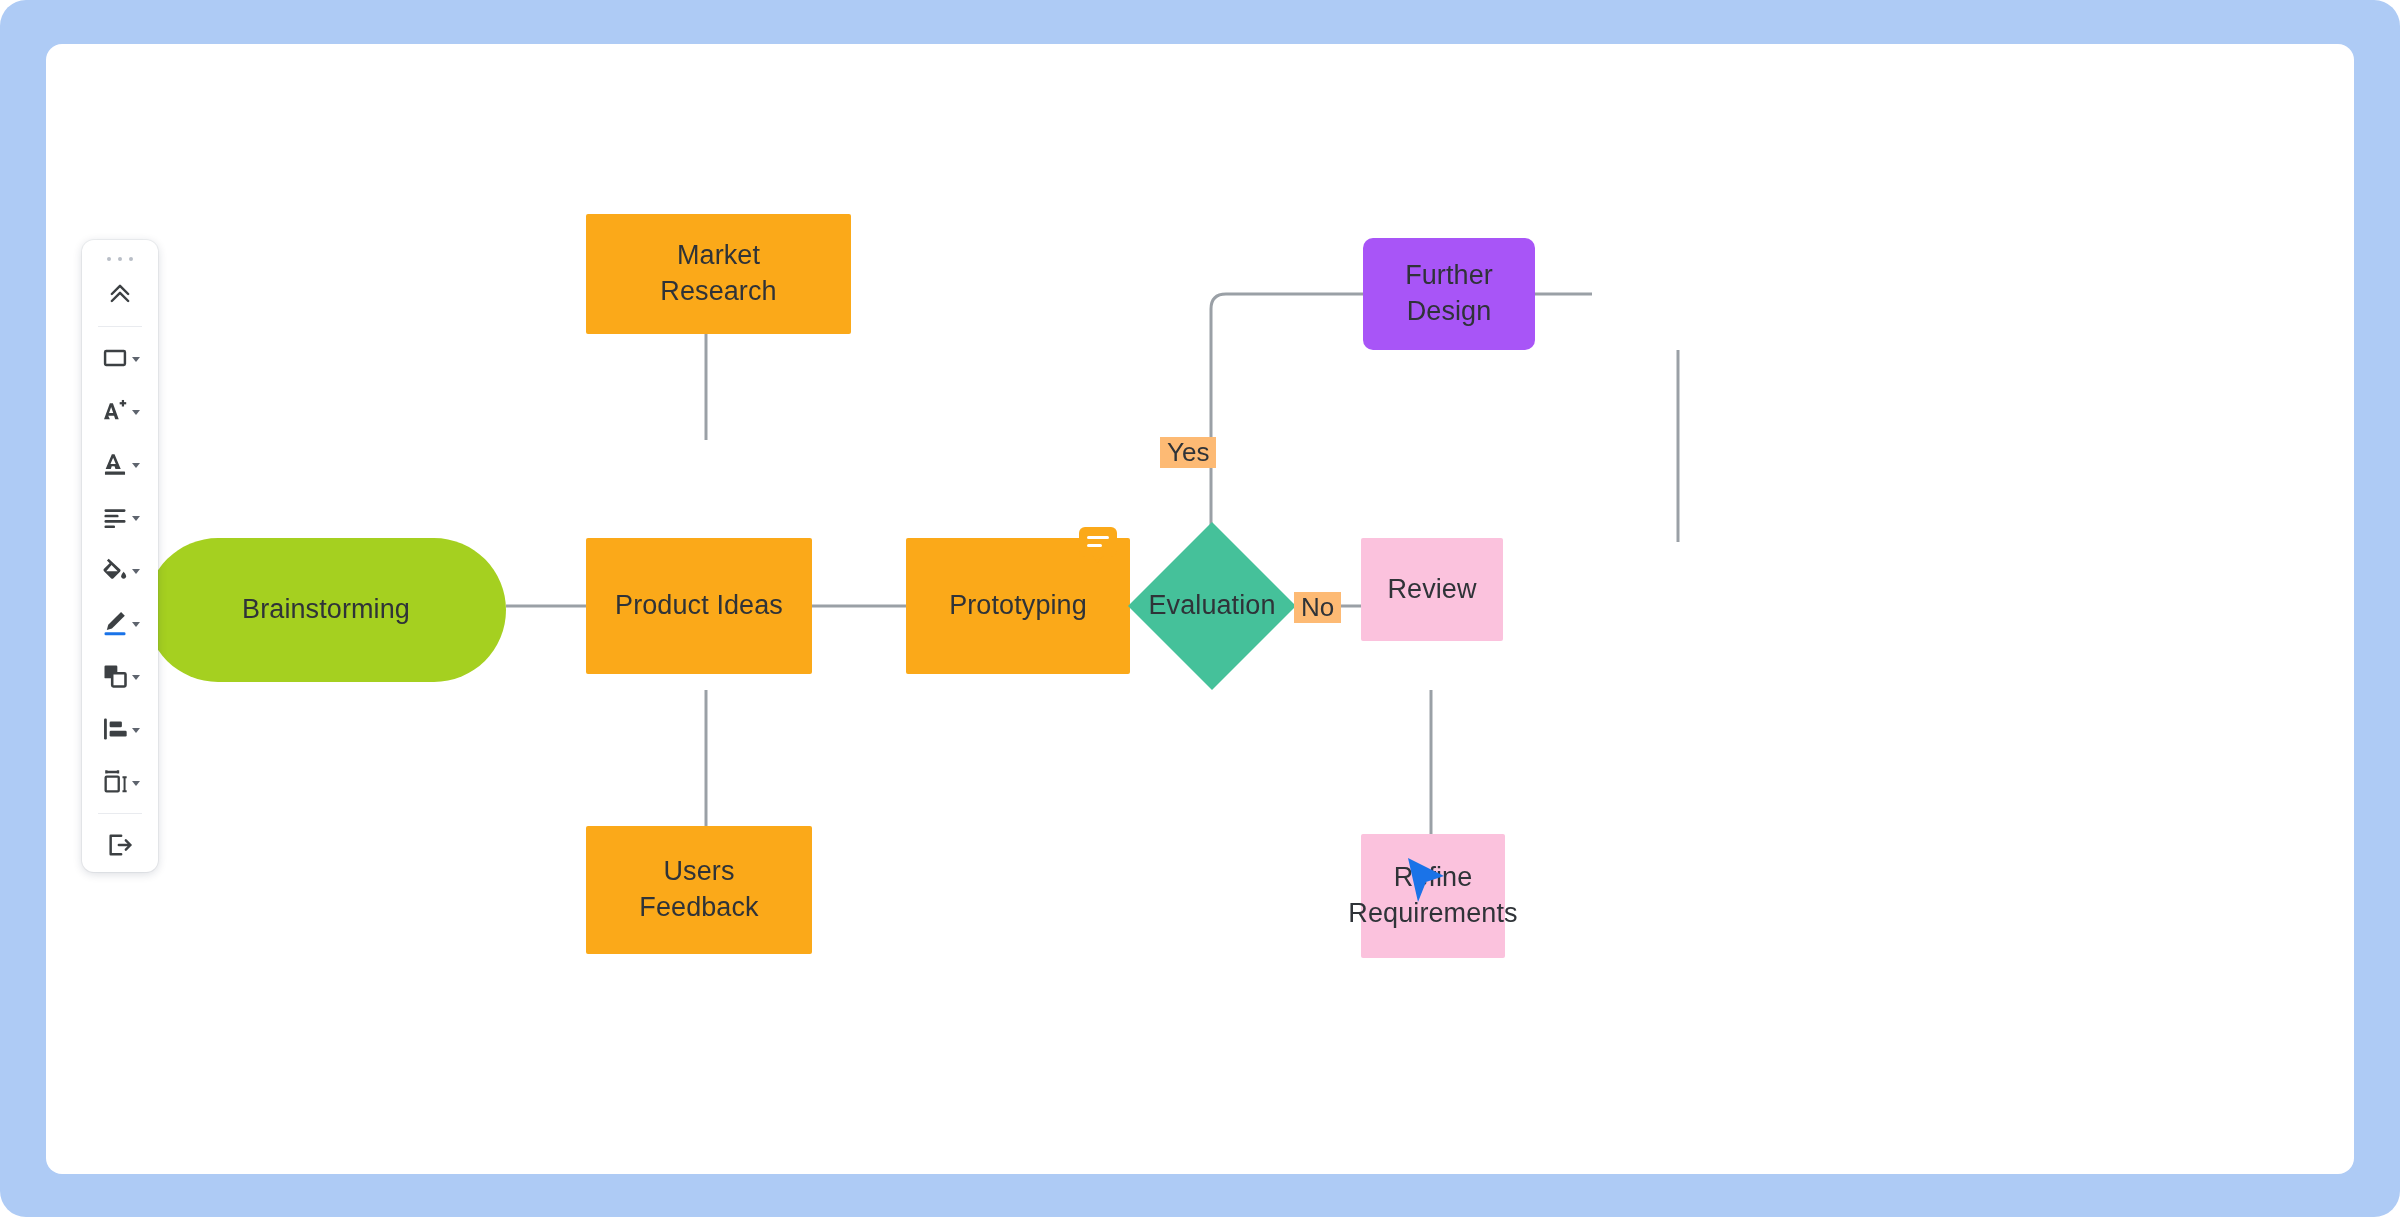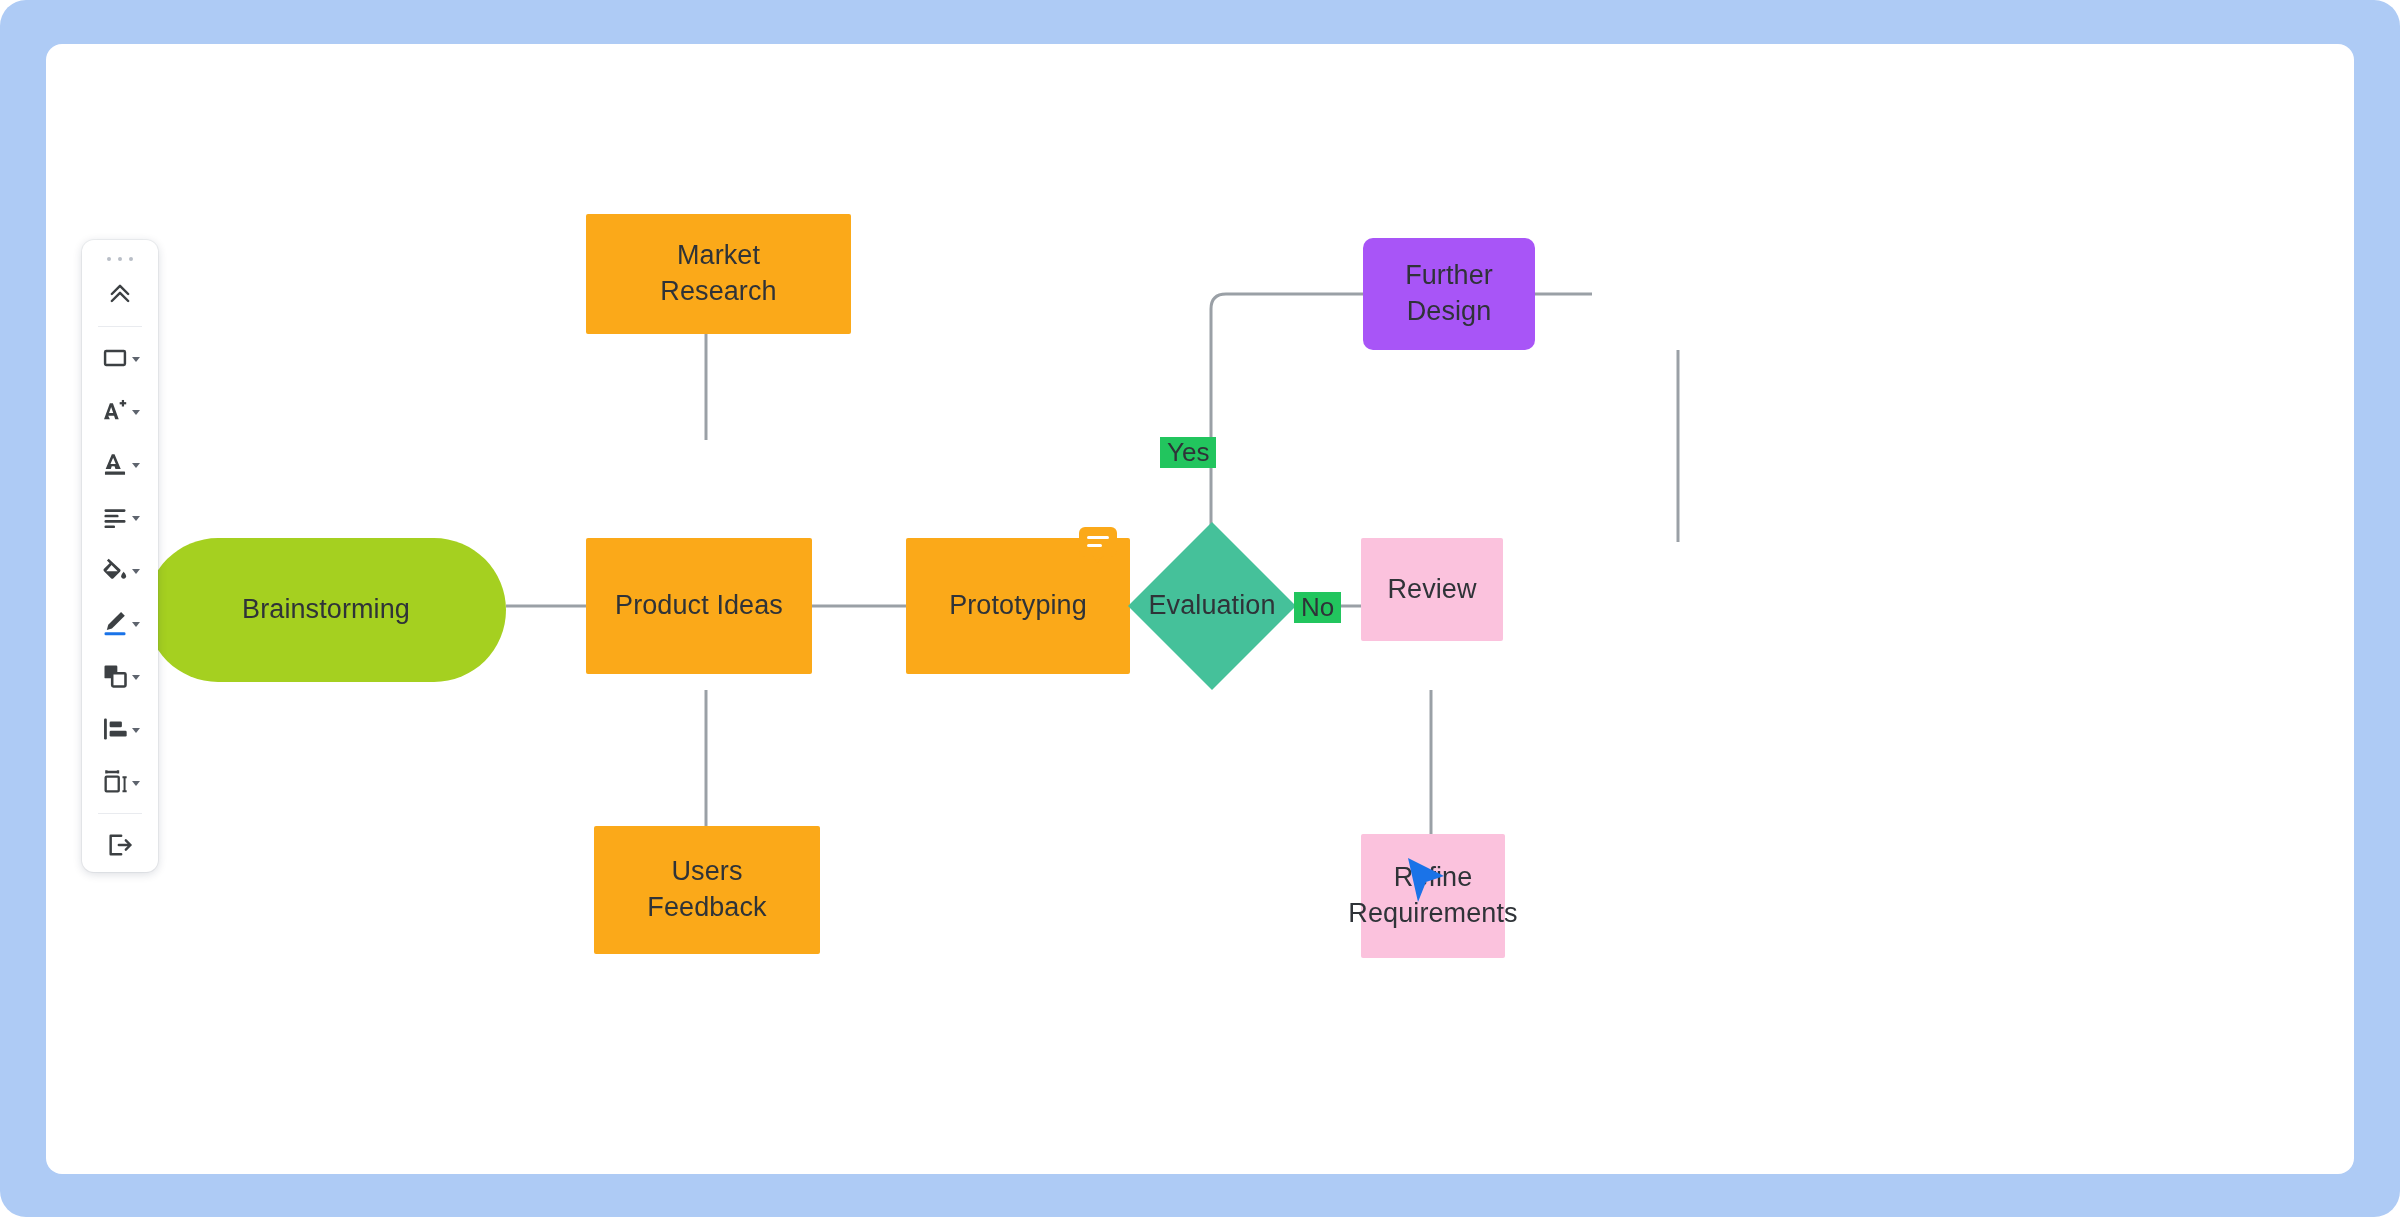--- a/index.html
+++ b/index.html
@@ -86,21 +86,21 @@
   .node.diamond {
     background: none !important;
     width: auto; height: auto;
   }
   .diamond-shape { position: absolute; inset: 0; }
 
   .edge-label {
     position: absolute;
     font-size: 26px;
     color: #2f3338;
-    background: #22c55e;
+    background: #fdba74;
     padding: 0 7px;
     z-index: 12;
     white-space: nowrap;
     text-align: right;
   }
 
   .comment-badge {
     position: absolute;
     width: 38px; height: 30px;
     border-radius: 6px;
@@ -164,21 +164,21 @@
 
       <div class="node rect" style="left:540px; top:170px; width:265px; height:120px; background:#fba919;">
         <span>Market
 Research</span>
       </div>
 
       <div class="node rect" style="left:540px; top:494px; width:226px; height:136px; background:#fba919;">
         <span>Product Ideas</span>
       </div>
 
-      <div class="node rect" style="left:540px; top:782px; width:226px; height:128px; background:#fba919;margin-left:8px;">
+      <div class="node rect" style="left:540px; top:782px; width:226px; height:128px; background:#fba919;">
         <span>Users
 Feedback</span>
       </div>
 
       <div class="node rect" style="left:860px; top:494px; width:224px; height:136px; background:#fba919;">
         <span>Prototyping</span>
       </div>
 
       <div class="comment-badge" style="left:1033px; top:483px; background:#fba919;">
         <span class="ln ln1"></span>

